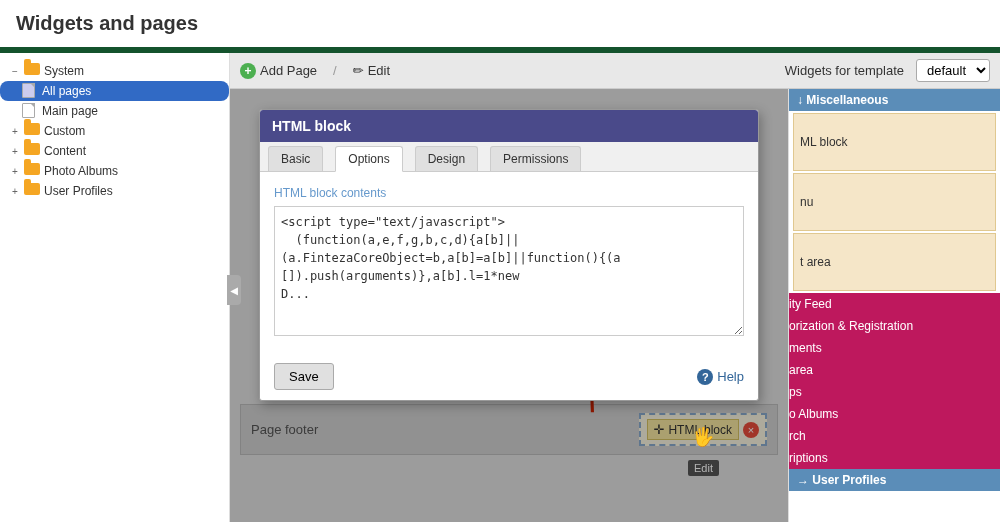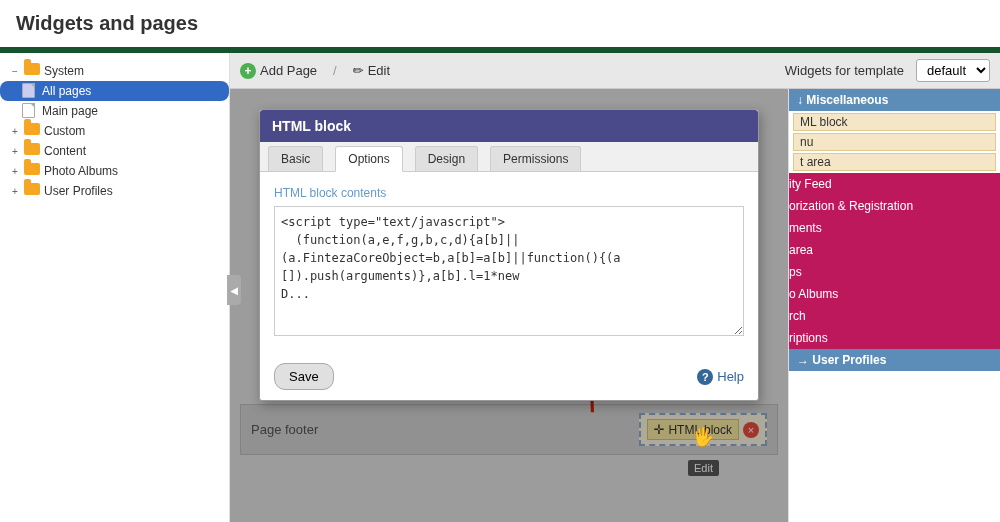--- a/index.html
+++ b/index.html
@@ -213,21 +213,21 @@
       font-weight: bold;
       display: flex;
       align-items: center;
       gap: 4px;
     }
 
     .panel-item {
       background: #f5e6c8;
       border: 1px solid #e0c890;
       margin: 2px 4px;
-      padding: 1px 6px;
+      padding: 21px 6px;
       font-size: 12px;
       cursor: pointer;
     }
 
     .panel-section-header2 {
       background: #be185d;
       color: #fff;
       padding: 4px 0;
       font-size: 12px;
       cursor: pointer;
@@ -373,21 +373,21 @@
       align-items: center;
       justify-content: space-between;
     }
 
     .save-btn {
       background: #e0e0e0;
       border: 1px solid #aaa;
       padding: 5px 14px;
       font-size: 13px;
       cursor: pointer;
-      border-radius: 11px;
+      border-radius: 3px;
     }
 
     .help-link {
       display: flex;
       align-items: center;
       gap: 4px;
       color: #336699;
       font-size: 13px;
       cursor: pointer;
       text-decoration: none;

